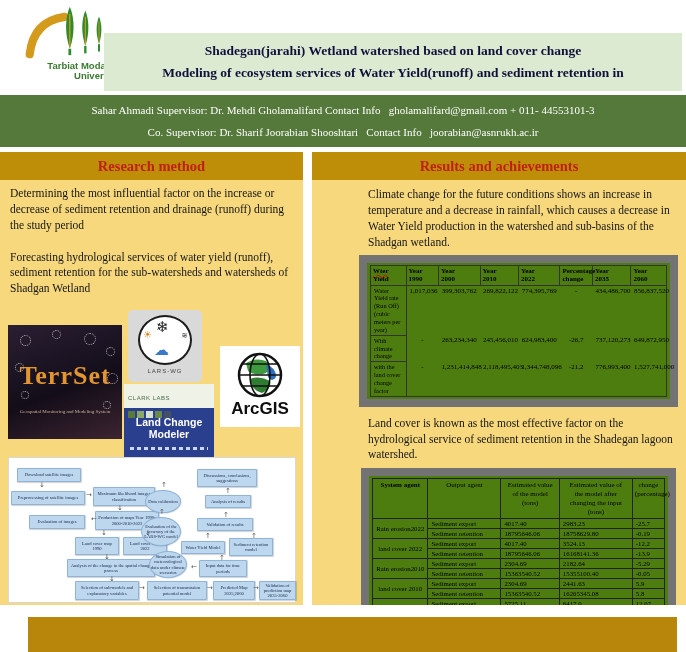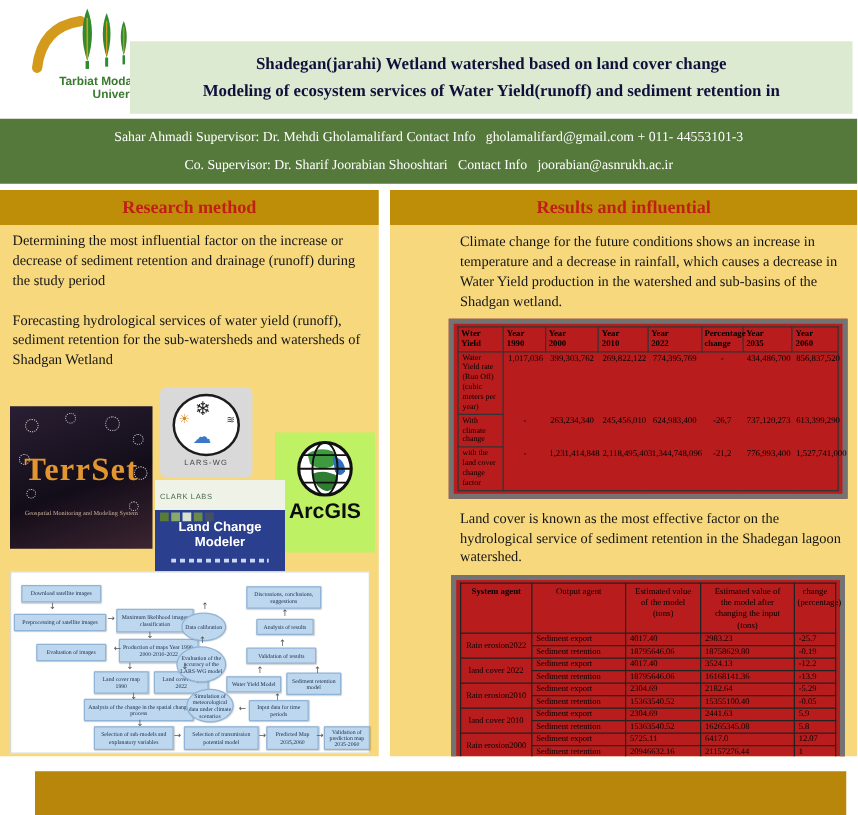--- a/index.html
+++ b/index.html
@@ -52,46 +52,46 @@
           background:#d9d9d9; border-radius:5px; }
   .lars-circle { position:relative; width:54px; height:50px; background:#fff;
                  border:2px solid #1c1c1c; border-radius:50%; margin:5px auto 0; }
   .lars-circle .snow  { position:absolute; top:1px; left:16px; font-size:15px; color:#222; }
   .lars-circle .sun   { position:absolute; top:12px; left:3px; font-size:10px; color:#e08820; }
   .lars-circle .cloud { position:absolute; bottom:4px; left:14px; font-size:15px; color:#3a78c8; }
   .lars-circle .wind  { position:absolute; top:14px; right:2px; font-size:8px; color:#333; }
   .lars-label { text-align:center; font-family:"Liberation Sans",sans-serif; font-size:6px;
                 letter-spacing:1px; color:#444; margin-top:3px; }
 
-  .arcgis { position:absolute; left:220px; top:166px; width:80px; height:96px; background:#bef264;
+  .arcgis { position:absolute; left:220px; top:166px; width:80px; height:81px; background:#ffffff;
             display:flex; flex-direction:column; align-items:center; }
   .arcgis svg { margin-top:5px; }
   .arcgis-label { font-family:"Liberation Sans",sans-serif; font-weight:bold; font-size:17px; color:#0d0d0d; }
 
-  .lcm { position:absolute; left:124px; top:204px; width:104px; height:74px; overflow:hidden; }
+  .lcm { position:absolute; left:124px; top:204px; width:90px; height:74px; overflow:hidden; }
   .lcm-top { height:24px; background:#eef2e7; position:relative; padding:2px 4px; }
   .lcm-top-label { font-size:6px; color:#4a6a4a; font-family:"Liberation Sans",sans-serif; letter-spacing:.5px; }
   .lcm-sq { display:inline-block; width:7px; height:7px; margin-right:2px; margin-top:2px; }
   .lcm-bottom { height:50px; background:var(--lcm_blue,#2b3f8f); text-align:center; padding-top:8px; }
   .lcm-title { color:#fff; font-weight:bold; font-size:10.5px; font-family:"Liberation Sans",sans-serif; }
   .squiggle { width:78px; height:3px; margin:7px auto 0;
               background:repeating-linear-gradient(90deg,#cdd6f0 0 4px,transparent 4px 7px); }
 
   
   .flow { position:absolute; left:8px; top:277px; width:288px; height:146px;
           background:#fff; border:1px solid #d8d8d8; }
   .fnode { position:absolute; background:var(--flow_node_blue,#bcd7ee); border:0.5px solid #8fb4d8;
            color:#1b2a4a; font-size:4.6px; line-height:1.15; display:flex; align-items:center;
            justify-content:center; text-align:center; padding:1px; border-radius:1px;
            box-shadow:.5px .5px 1px rgba(0,0,0,.18); }
   .fnode.ellipse { border-radius:50%; }
   .farrow { position:absolute; font-size:7px; color:#555; font-family:"DejaVu Sans",sans-serif; line-height:1; }
 
   
-  .tbl-panel { background:#b91c1c; border:4px solid #737373; margin:0 8px 0 8px; padding:2px 3px; }
+  .tbl-panel { background:#4d7c0f; border:8px solid #737373; margin:0 8px 0 8px; padding:2px 3px; }
   table { border-collapse:collapse; width:100%; table-layout:fixed; }
 
   .t1 th { font-size:7px; font-weight:bold; text-align:left; border:1px solid #333;
            padding:1px 2px; vertical-align:top; white-space:pre-line; line-height:1.15; }
   .t1 td { font-size:7px; padding:1px 3px; vertical-align:top; line-height:1.2; }
   .t1 .t1lab { font-size:6.3px; border:1px solid #333; line-height:1.25; }
   .t1 .t1val { text-align:center; }
   .t1 .ctr { text-align:center; }
   .t1 { border:1px solid #333; }
   .wavy { text-decoration:underline wavy #d00; text-decoration-thickness:1px; }
@@ -238,21 +238,21 @@
           <span class="farrow" style="left: 196px; top: 75px;">↑</span>
           <span class="farrow" style="left: 242px; top: 75px;">↑</span>
           <span class="farrow" style="left: 210px; top: 97px;">↑</span>
           <span class="farrow" style="left: 182px; top: 106px;">←</span>
         </div>
     </div>
   </div>
 
   <div class="col rightc">
     <div class="col-hdr">
-      <span>Results and influential</span>
+      <span>Results and achievements</span>
     </div>
     <div class="col-body" style="position:absolute;padding-left:39px;">
       <p class="rp1">Climate change for the future conditions shows an increase in temperature and a decrease in rainfall, which causes a decrease in Water Yield production in the watershed and sub-basins of the Shadgan wetland.</p>
 
       <div class="tbl-panel">
         <table class="t1">
           <colgroup>
             <col style="width:12%">
               <col style="width:11%">
               <col style="width:14%">
@@ -293,21 +293,21 @@
                 <td class="t1val">856,837,520</td>
               </tr>
               <tr>
                 <td class="t1lab">With climate change</td>
                 <td class="t1val ctr">-</td>
                 <td class="t1val">263,234,340</td>
                 <td class="t1val">245,456,010</td>
                 <td class="t1val">624,983,400</td>
                 <td class="t1val ctr">-26,7</td>
                 <td class="t1val">737,120,273</td>
-                <td class="t1val">613,399,290</td>
+                <td class="t1val">649,872,950</td>
               </tr>
               <tr>
                 <td class="t1lab">with the land cover change factor</td>
                 <td class="t1val ctr">-</td>
                 <td class="t1val">1,231,414,848</td>
                 <td class="t1val">2,118,495,403</td>
                 <td class="t1val">1,344,748,096</td>
                 <td class="t1val ctr">-21,2</td>
                 <td class="t1val">776,993,400</td>
                 <td class="t1val">1,527,741,000</td>

